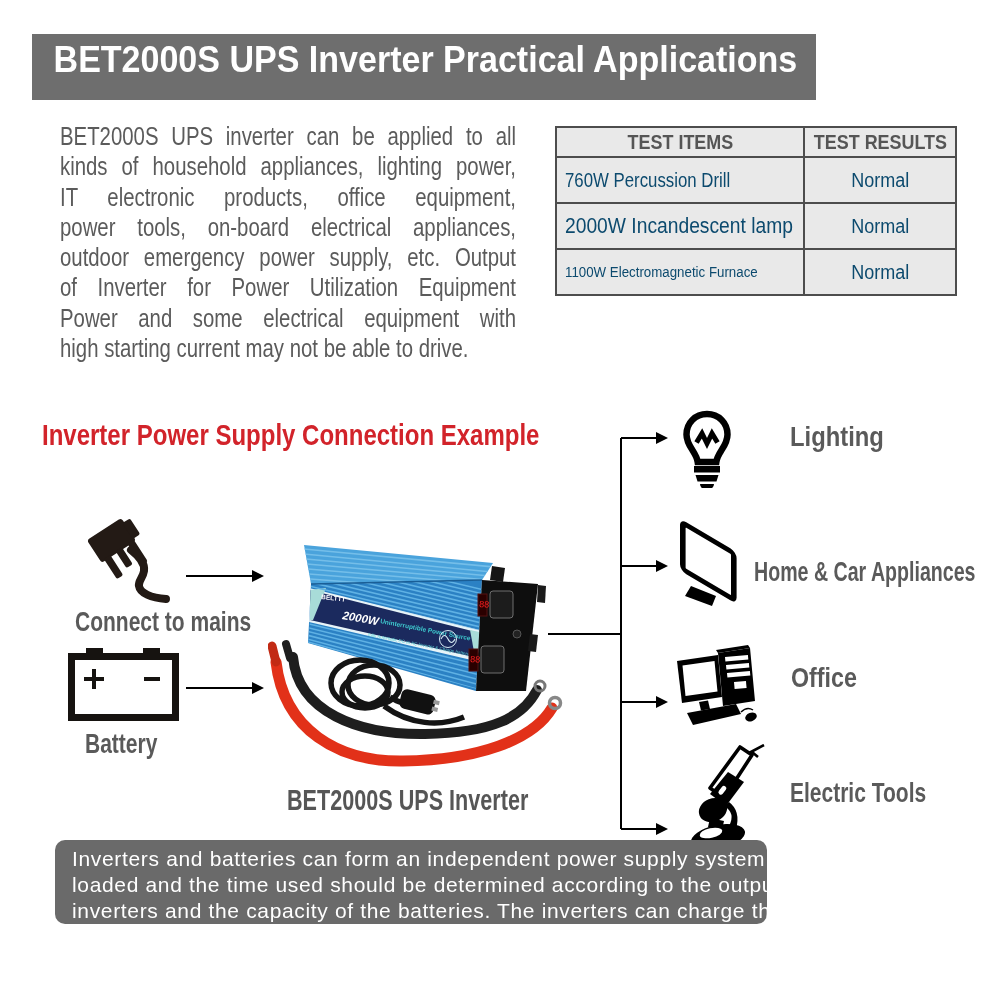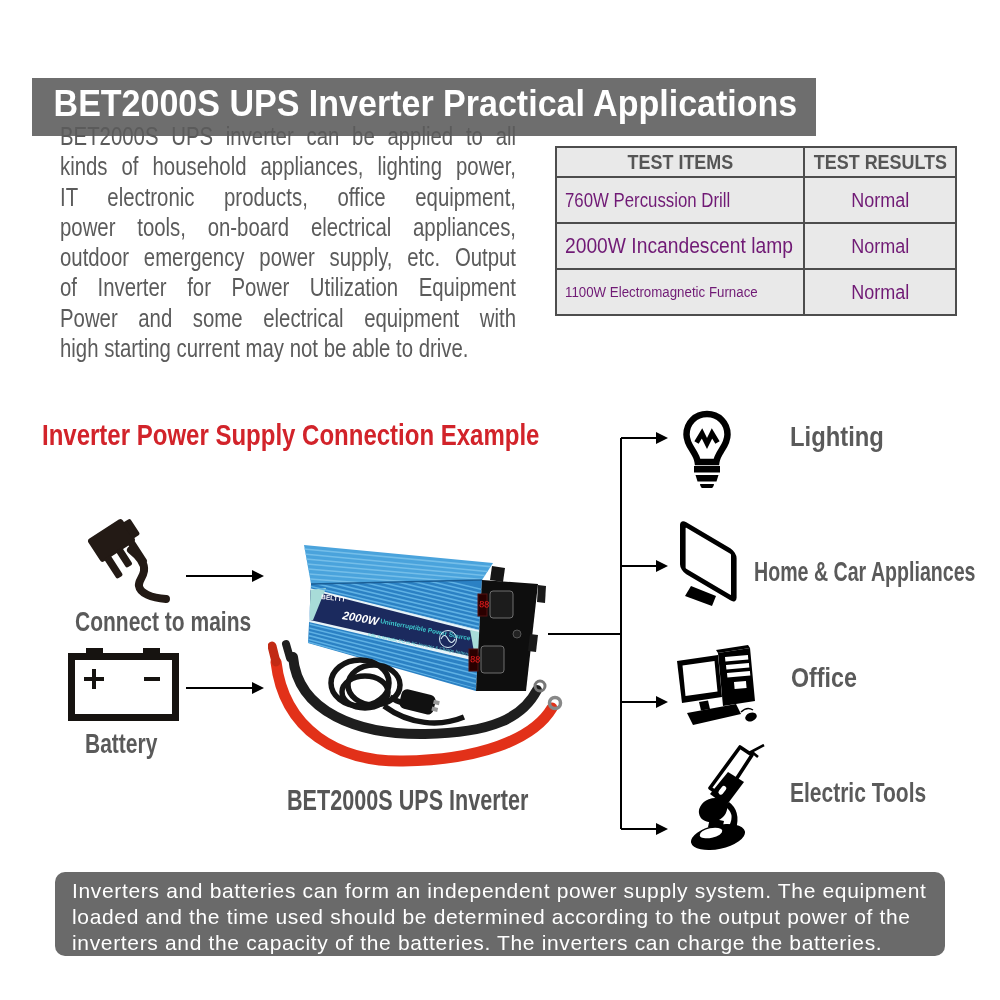--- a/index.html
+++ b/index.html
@@ -1,42 +1,42 @@
 <!DOCTYPE html>
 <html><head>
 <meta charset="utf-8">
 <style>
   html,body{margin:0;padding:0;}
   body{width:1000px;height:1000px;position:relative;background:#ffffff;
        font-family:"Liberation Sans", sans-serif;overflow:hidden;}
   .abs{position:absolute;}
-  .hdr{left:32px;top:34px;width:784px;height:58px;background:#6e6e6e;margin-top:44px;}
+  .hdr{left:32px;top:34px;width:784px;height:66px;background:#6e6e6e;}
   .hdr span{display:block;text-align:center;color:#fff;font-weight:bold;font-size:36px;
             line-height:51px;transform:scaleX(0.945);transform-origin:50% 50%;
             white-space:nowrap;}
   .para{left:60px;top:121px;width:560px;color:#5b5b5b;font-size:25px;
         transform:scaleX(0.8143);transform-origin:0 0;}
   .para div{text-align:justify;text-align-last:justify;line-height:30.3px;white-space:nowrap;}
   .para div.last{text-align-last:left;}
   table.tt{position:absolute;left:555px;top:126px;width:400px;border-collapse:collapse;
-           background:#e9e9e9;table-layout:fixed;margin-top:20px;}
-  table.tt td{border:2px solid #4d4d4d;color:#701a75;font-size:20px;height:28px;
+           background:#e9e9e9;table-layout:fixed;}
+  table.tt td{border:2px solid #4d4d4d;color:#0c4a6e;font-size:20px;height:28px;
               padding:0 0 0 8px;overflow:hidden;white-space:nowrap;}
   table.tt td span{display:inline-block;transform:scaleX(0.84);transform-origin:0 50%;}
   table.tt td.r{text-align:center;padding:8px;}
   table.tt td.r span{transform:scaleX(0.9);transform-origin:50% 50%;}
   table.tt td.h{font-weight:bold;text-align:center;padding:0;font-size:19.5px;color:#555;}
   table.tt td.h span{transform:scaleX(0.92);transform-origin:50% 50%;}
   .redhead{left:42px;top:418px;color:#d2232a;font-weight:bold;font-size:30px;
            transform:scaleX(0.80);transform-origin:0 50%;white-space:nowrap;}
   .lbl{color:#5a5a5a;font-weight:bold;font-size:28px;white-space:nowrap;
        transform:scaleX(0.75);transform-origin:0 50%;}
   .cap{left:287px;top:783px;color:#565656;font-weight:bold;font-size:30px;
        transform:scaleX(0.72);transform-origin:0 50%;white-space:nowrap;}
-  .bbox{left:55px;top:872px;width:890px;height:84px;background:#6a6a6a;border-radius:10px;}
+  .bbox{left:55px;top:840px;width:712px;height:84px;background:#6a6a6a;border-radius:10px;text-align:center;}
   .bbox div{padding:6px 0 0 17px;color:#fff;font-size:21px;line-height:26.2px;
             letter-spacing:0.66px;white-space:nowrap;}
 </style>
 </head>
 <body>
 
   <div class="abs hdr">
     <span>BET2000S UPS Inverter Practical Applications</span>
   </div>
 

